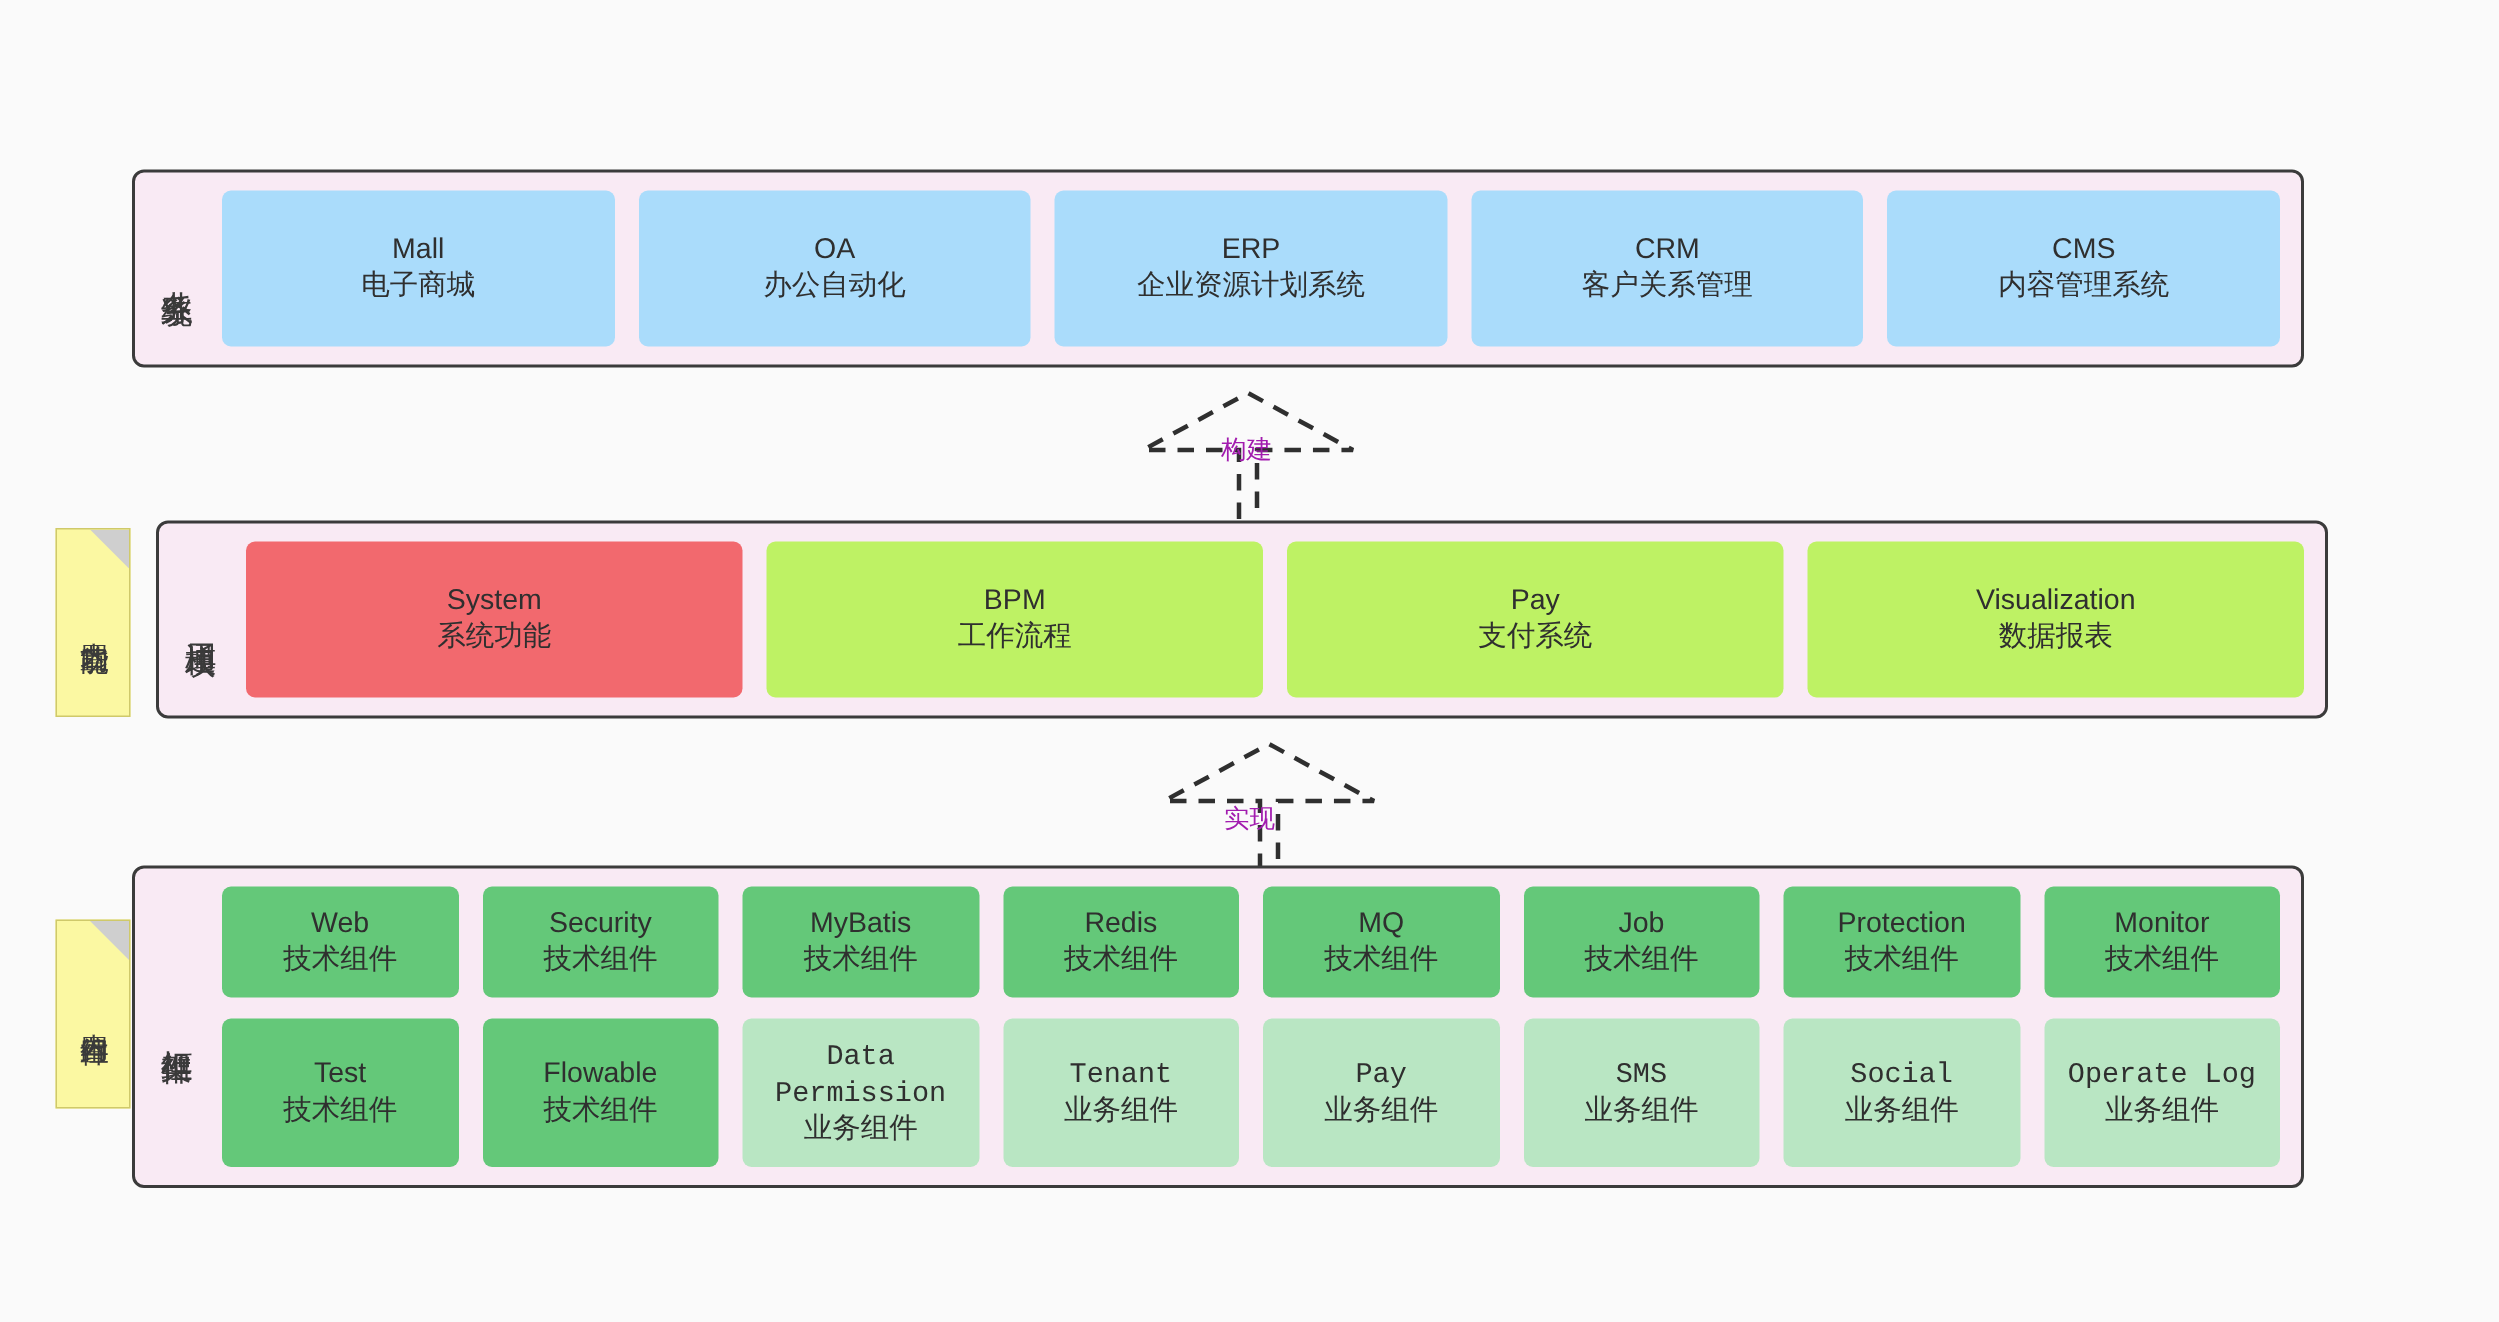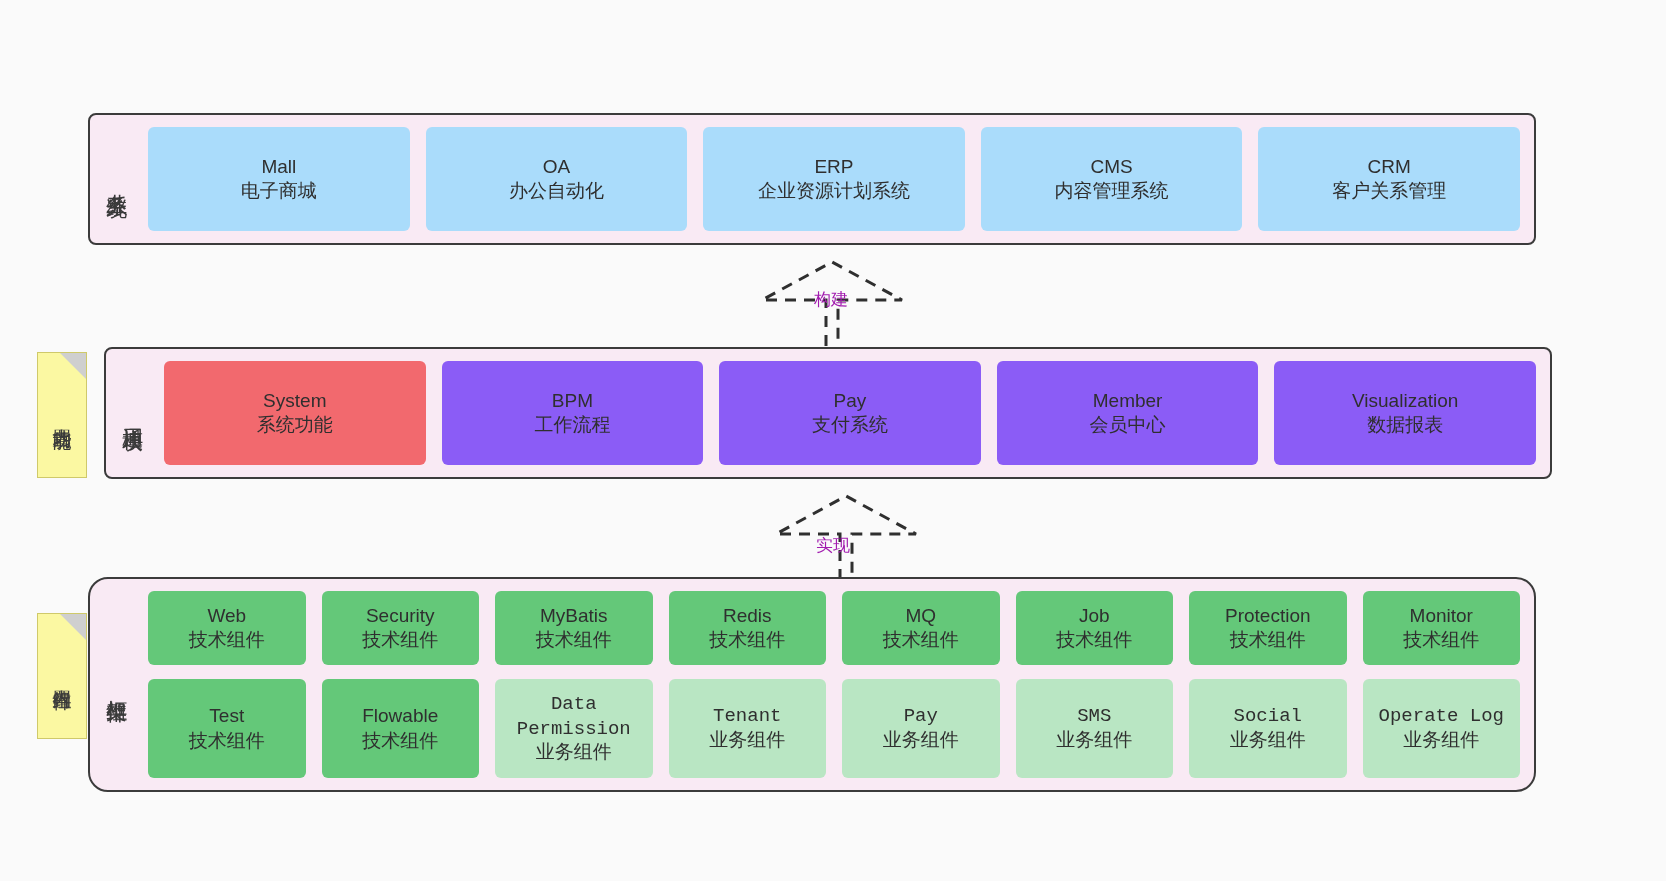--- a/index.html
+++ b/index.html
@@ -67,21 +67,21 @@
     line-height: 1.28;
     color: #2f2f2f;
     padding: 0 6px;
     min-width: 0;
   }
   .node .ln { display: block; white-space: nowrap; }
   .node .ln.wrap { white-space: normal; }
 
   .n-blue       { background: #aadcfb; }
   .n-red        { background: #f2696e; }
-  .n-pink       { background: #8b5cf6; }
+  .n-pink       { background: #bef264; }
   .n-green      { background: #64c879; }
   .n-greenlight { background: #b9e6c3; font-family: Liberation Mono, monospace; }
 
   
   .connector { position: absolute; }
   .connector svg { display: block; }
   .connector .clabel {
     position: absolute;
     font-size: 17px;
     color: #a21caf;
@@ -127,26 +127,26 @@
       </div>
       <div class="node n-blue">
         <span class="ln">OA</span>
         <span class="ln">办公自动化</span>
       </div>
       <div class="node n-blue">
         <span class="ln">ERP</span>
         <span class="ln">企业资源计划系统</span>
       </div>
       <div class="node n-blue">
+        <span class="ln">CRM</span>
+        <span class="ln">客户关系管理</span>
+      </div>
+      <div class="node n-blue">
         <span class="ln">CMS</span>
         <span class="ln">内容管理系统</span>
-      </div>
-      <div class="node n-blue">
-        <span class="ln">CRM</span>
-        <span class="ln">客户关系管理</span>
       </div>
     </div>
   </div>
 </div>
 
 <div class="connector" style="left:752px; top:258px; width:160px; height:90px;">
   <svg width="160" height="90" viewBox="0 0 160 90">
     <path d="M74 88 L74 42 L10 42 L80 4 L150 42 L86 42 L86 88" fill="none" stroke="#2f2f2f" stroke-width="3" stroke-dasharray="11,8" stroke-linejoin="miter"></path>
   </svg>
   <span class="clabel" style="left:62px; top:30px;">构建</span>
@@ -167,44 +167,40 @@
       </div>
       <div class="node n-pink">
         <span class="ln">BPM</span>
         <span class="ln">工作流程</span>
       </div>
       <div class="node n-pink">
         <span class="ln">Pay</span>
         <span class="ln">支付系统</span>
       </div>
       <div class="node n-pink">
-        <span class="ln">Member</span>
-        <span class="ln">会员中心</span>
-      </div>
-      <div class="node n-pink">
         <span class="ln">Visualization</span>
         <span class="ln">数据报表</span>
       </div>
     </div>
   </div>
 </div>
 
 <div class="connector" style="left:766px; top:492px; width:160px; height:90px;">
   <svg width="160" height="90" viewBox="0 0 160 90">
     <path d="M74 88 L74 42 L10 42 L80 4 L150 42 L86 42 L86 88" fill="none" stroke="#2f2f2f" stroke-width="3" stroke-dasharray="11,8" stroke-linejoin="miter"></path>
   </svg>
   <span class="clabel" style="left:50px; top:30px;margin-top:12px;">实现</span>
 </div>
 
 <div class="note" style="left:37px; top:613px; width:50px; height:126px;">
   <span class="fold"></span>
   <span>内置组件</span>
 </div>
 
-<div class="layer" id="layer-framework" style="left:88px; top:577px; width:1448px; height:215px;border-radius:20px;">
+<div class="layer" id="layer-framework" style="left:88px; top:577px; width:1448px; height:215px;">
   <div class="layer-title">框架组件</div>
   <div class="layer-body">
 
     <div class="row">
       <div class="node n-green">
         <span class="ln">Web</span>
         <span class="ln">技术组件</span>
       </div>
       <div class="node n-green">
         <span class="ln">Security</span>

